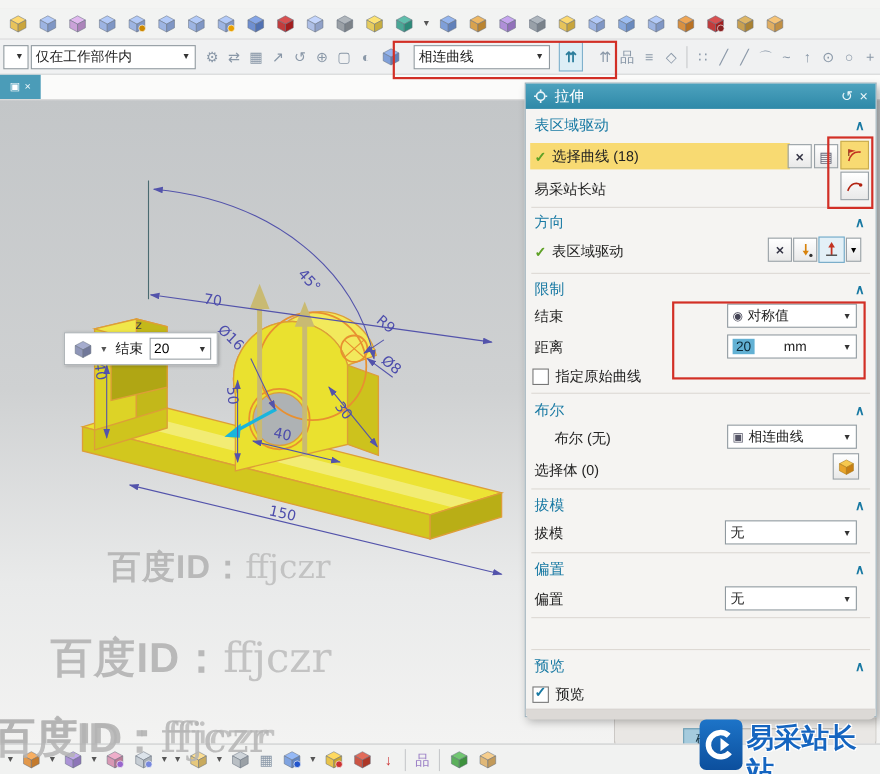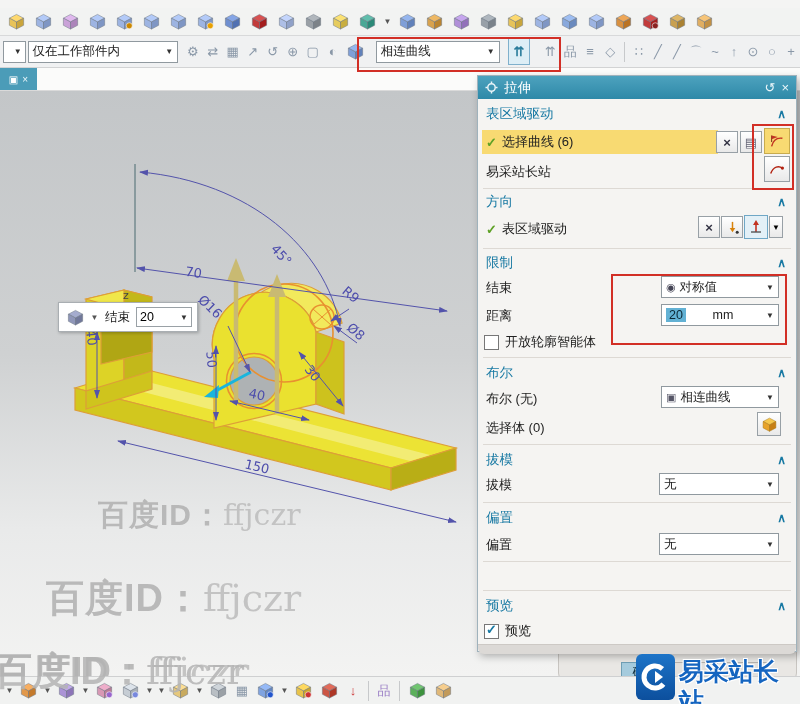--- a/index.html
+++ b/index.html
@@ -435,21 +435,21 @@
       <span class="tbt">×</span>
     </div>
 
     <div class="sec" style="top:28px">
       <span>表区域驱动</span>
         <span class="chev">∧</span>
     </div>
 
     <div class="drow ylw" style="left:4px;top:54px;width:232px;height:24px;padding-left:4px">
       <span class="cgreen">✓</span>
-      <span>选择曲线 (6)</span>
+      <span>选择曲线 (18)</span>
     </div>
     <div class="btn24" style="left:238px;top:55px">
         <span style="color:#334;font-weight:bold">×</span>
       </div>
     <div class="btn24" style="left:262px;top:55px">
         <span style="color:#667">▤</span>
       </div>
     <div class="btn24 hl" style="left:286px;top:52px;width:26px;height:26px">
       <svg width="18" height="18" viewBox="0 0 20 20">
         <path d="M4,16 C6,8 10,6 16,7" stroke="#c23322" fill="none" stroke-width="1.6"></path>
@@ -514,29 +514,29 @@
     <div class="drow" style="left:8px;top:229px;height:22px">
       <span>距离</span>
     </div>
     <div class="combo" style="position:absolute;left:183px;top:228px;width:118px">
       <span class="sel20">20</span>
       <span class="unit">mm</span>
       <span class="arr">▼</span>
     </div>
     <div class="drow" style="left:6px;top:257px;height:18px">
       <span class="chk"></span>
-      <span>开放轮廓智能体</span>
+      <span>指定原始曲线</span>
     </div>
 
     <div class="sep" style="top:281px"></div>
     <div class="sec" style="top:287px">
       <span>布尔</span>
         <span class="chev">∧</span>
     </div>
-    <div class="drow" style="left:8px;top:312px;height:22px">
+    <div class="drow" style="left:26px;top:312px;height:22px">
       <span>布尔 (无)</span>
     </div>
     <div class="combo" style="position:absolute;left:183px;top:310px;width:118px">
       <span style="color:#556;margin-right:4px;font-size:11px">▣</span>
       <span>相连曲线</span>
       <span class="arr">▼</span>
     </div>
     <div class="drow" style="left:8px;top:340px;height:24px">
       <span>选择体 (0)</span>
     </div>

